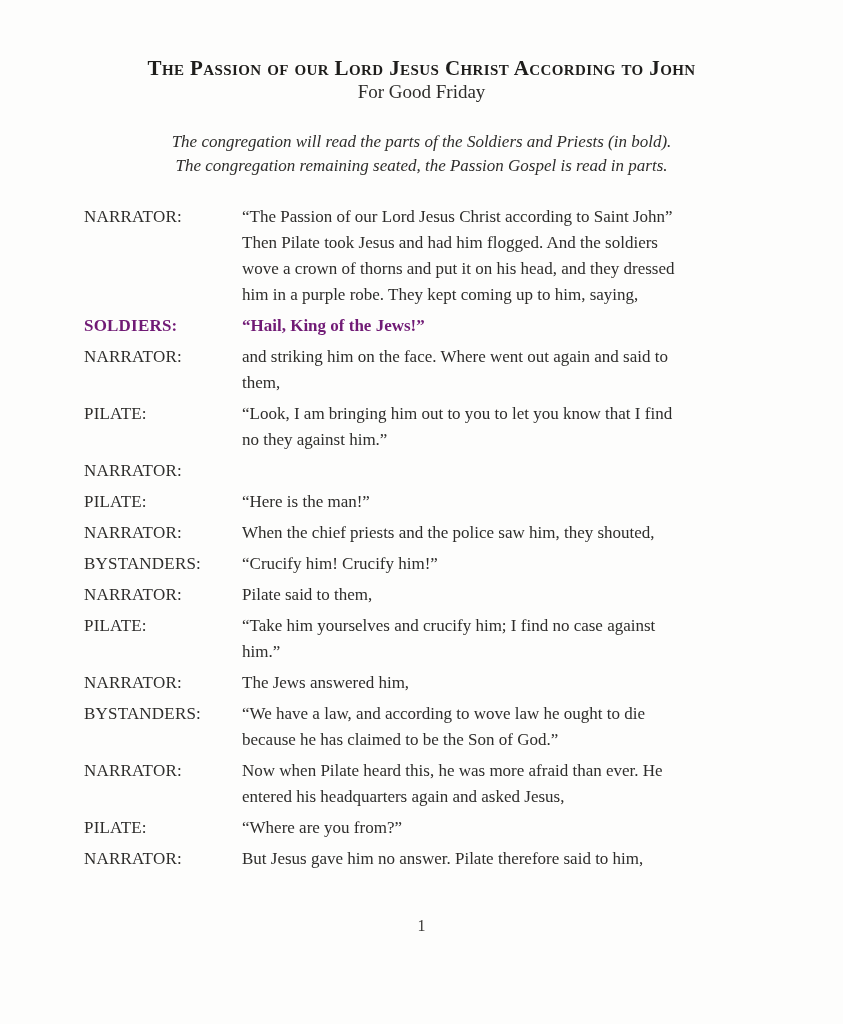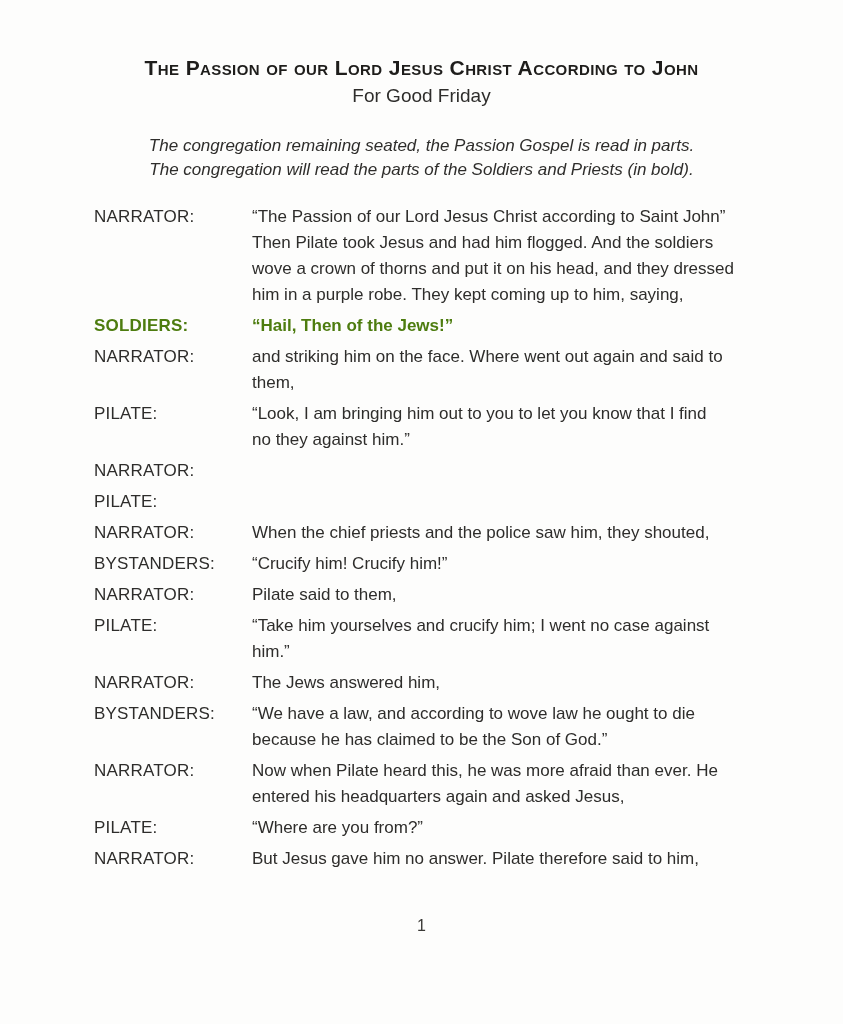--- a/index.html
+++ b/index.html
@@ -2,138 +2,138 @@
 <html><head>
 <meta charset="utf-8">
 <style>
   html, body { margin: 0; padding: 0; background: #ffffff; }
   .page {
     position: relative;
     width: 843px;
     height: 1024px;
     margin: 0 auto;
     background: #fdfdfc;
-    font-family: Liberation Sans, sans-serif;
+    font-family: Liberation Serif, serif;
     color: #2e2d2b;
     overflow: hidden;
     box-sizing: border-box;
   }
   .header { text-align: center; padding-top: 56px; }
   .title {
     font-size: 21px;
     font-weight: 700;
     font-variant: small-caps;
     letter-spacing: 0.4px;
     color: #1e1d1b;
     margin: 0;
   }
   .subtitle {
     font-size: 19px;
-    margin-top: 5px;
     color: #2e2d2b;
   }
   .rubric {
     margin-top: 27px;
     font-style: italic;
     font-size: 17px;
     line-height: 24px;
     color: #2e2d2b;
   }
   .script {
     position: absolute;
     top: 204px;
-    left: 94px;
+    left: 84px;
     width: 672px;
   }
   .row {
     display: grid;
     grid-template-columns: 158px 1fr;
     margin-bottom: 5px;
     font-size: 17px;
     line-height: 26px;
   }
   .row .speaker { letter-spacing: 0.2px; }
   .row .dialogue { white-space: pre-line; }
-  .row.bold .speaker, .row.bold .dialogue { font-weight: 700; color: #4d7c0f; }
+  .row.bold .speaker, .row.bold .dialogue { font-weight: 700; color: #701a75; }
   .page-number {
     position: absolute;
     top: 917px;
     left: 0;
     width: 100%;
     text-align: center;
     font-size: 16px;
     color: #3a3936;
   }
 </style>
 </head>
 <body>
 
 <div class="page">
 
   <div class="header">
     <div class="title">The Passion of our Lord Jesus Christ According to John</div>
     <div class="subtitle">For Good Friday</div>
     <div class="rubric">
+      <div>The congregation will read the parts of the Soldiers and Priests (in bold).</div>
       <div>The congregation remaining seated, the Passion Gospel is read in parts.</div>
-      <div>The congregation will read the parts of the Soldiers and Priests (in bold).</div>
     </div>
   </div>
 
   <div class="script">
   <div class="row">
     <div class="speaker">NARRATOR:</div>
     <div class="dialogue">“The Passion of our Lord Jesus Christ according to Saint John”
 Then Pilate took Jesus and had him flogged. And the soldiers
 wove a crown of thorns and put it on his head, and they dressed
 him in a purple robe. They kept coming up to him, saying,</div>
   </div>
 
   <div class="row bold">
     <div class="speaker">SOLDIERS:</div>
-    <div class="dialogue">“Hail, Then of the Jews!”</div>
+    <div class="dialogue">“Hail, King of the Jews!”</div>
   </div>
 
   <div class="row">
     <div class="speaker">NARRATOR:</div>
     <div class="dialogue">and striking him on the face. Where went out again and said to
 them,</div>
   </div>
 
   <div class="row">
     <div class="speaker">PILATE:</div>
     <div class="dialogue">“Look, I am bringing him out to you to let you know that I find
 no they against him.”</div>
   </div>
 
   <div class="row">
     <div class="speaker">NARRATOR:</div>
   </div>
 
   <div class="row">
     <div class="speaker">PILATE:</div>
+    <div class="dialogue">“Here is the man!”</div>
   </div>
 
   <div class="row">
     <div class="speaker">NARRATOR:</div>
     <div class="dialogue">When the chief priests and the police saw him, they shouted,</div>
   </div>
 
   <div class="row">
     <div class="speaker">BYSTANDERS:</div>
     <div class="dialogue">“Crucify him! Crucify him!”</div>
   </div>
 
   <div class="row">
     <div class="speaker">NARRATOR:</div>
     <div class="dialogue">Pilate said to them,</div>
   </div>
 
   <div class="row">
     <div class="speaker">PILATE:</div>
-    <div class="dialogue">“Take him yourselves and crucify him; I went no case against
+    <div class="dialogue">“Take him yourselves and crucify him; I find no case against
 him.”</div>
   </div>
 
   <div class="row">
     <div class="speaker">NARRATOR:</div>
     <div class="dialogue">The Jews answered him,</div>
   </div>
 
   <div class="row">
     <div class="speaker">BYSTANDERS:</div>

